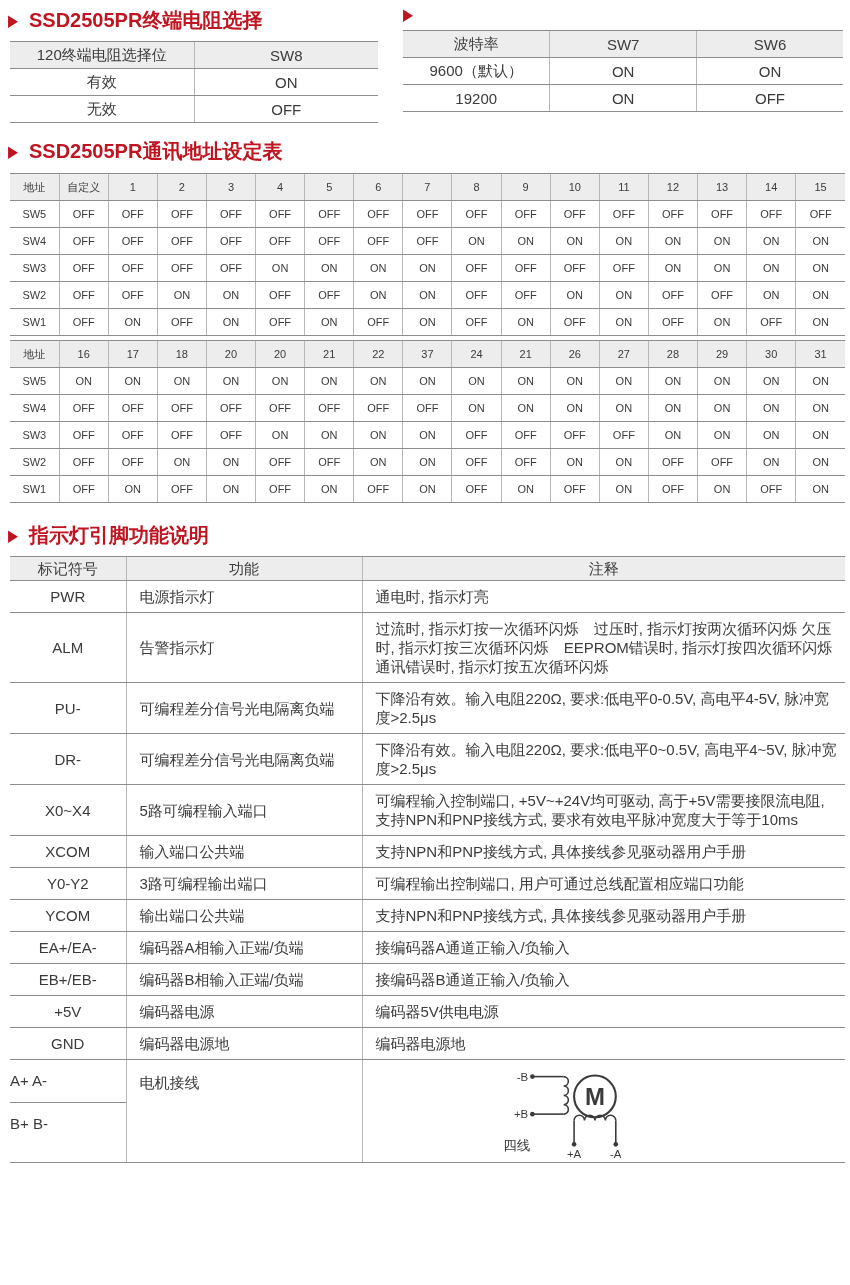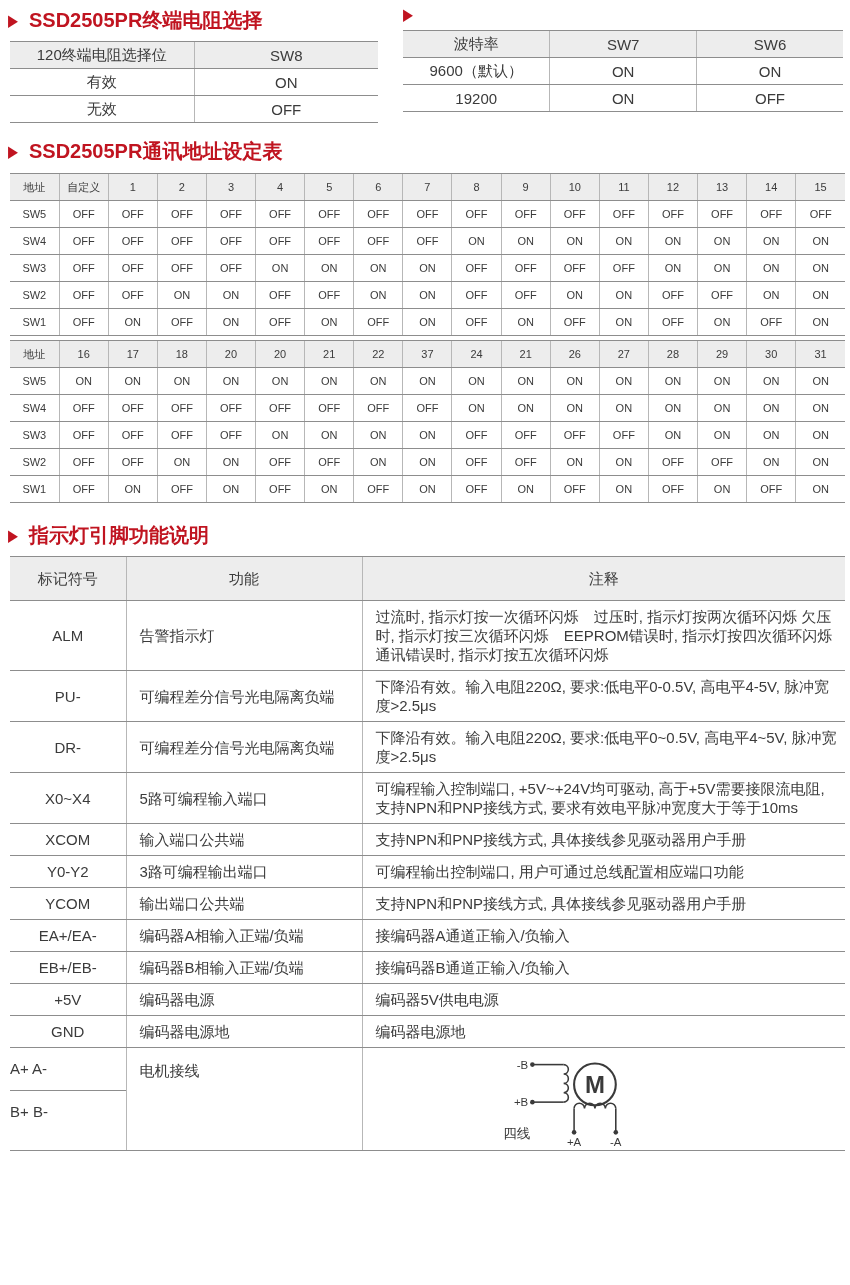--- a/index.html
+++ b/index.html
@@ -46,21 +46,21 @@
   .sec-address { margin: 16px 0 0 8px; }
   .sec-address .sec-title { margin-bottom: 10px; }
   table.addr { width: 835px; margin-left: 2px; font-size: 11px; }
   table.addr th, table.addr td { height: 27px; padding: 1px 0; }
   table.addr + table.addr { margin-top: 4px; }
 
   
   .sec-pins { margin: 20px 0 0 8px; }
   .sec-pins .sec-title { margin-bottom: 9px; }
   table.pins { width: 835px; margin-left: 2px; font-size: 15px; line-height: 19px; }
-  table.pins th { height: 44px; }
+  table.pins th { height: 24px; }
   table.pins td { padding: 6px 8px; }
   table.pins td:first-child { padding: 6px 2px; }
   table.pins td:nth-child(2), table.pins td:nth-child(3) { text-align: left; padding-left: 13px; }
   col.c-sym { width: 116px; }
   col.c-fn { width: 236px; }
   col.c-note { width: 483px; }
 
   
   td.sym-split { padding: 0 !important; vertical-align: top; }
   .subrow { height: 42px; line-height: 42px; text-align: left; }
@@ -397,20 +397,25 @@
         </colgroup>
       <thead>
           <tr>
             <th>标记符号</th>
             <th>功能</th>
             <th>注释</th>
           </tr>
         </thead>
       <tbody>
           <tr>
+            <td>PWR</td>
+            <td>电源指示灯</td>
+            <td>通电时, 指示灯亮</td>
+          </tr>
+          <tr>
             <td>ALM</td>
             <td>告警指示灯</td>
             <td>过流时, 指示灯按一次循环闪烁　过压时, 指示灯按两次循环闪烁 欠压时, 指示灯按三次循环闪烁　EEPROM错误时, 指示灯按四次循环闪烁　通讯错误时, 指示灯按五次循环闪烁</td>
           </tr>
           <tr>
             <td>PU-</td>
             <td>可编程差分信号光电隔离负端</td>
             <td>下降沿有效。输入电阻220Ω, 要求:低电平0-0.5V, 高电平4-5V, 脉冲宽度&gt;2.5μs</td>
           </tr>
           <tr>

